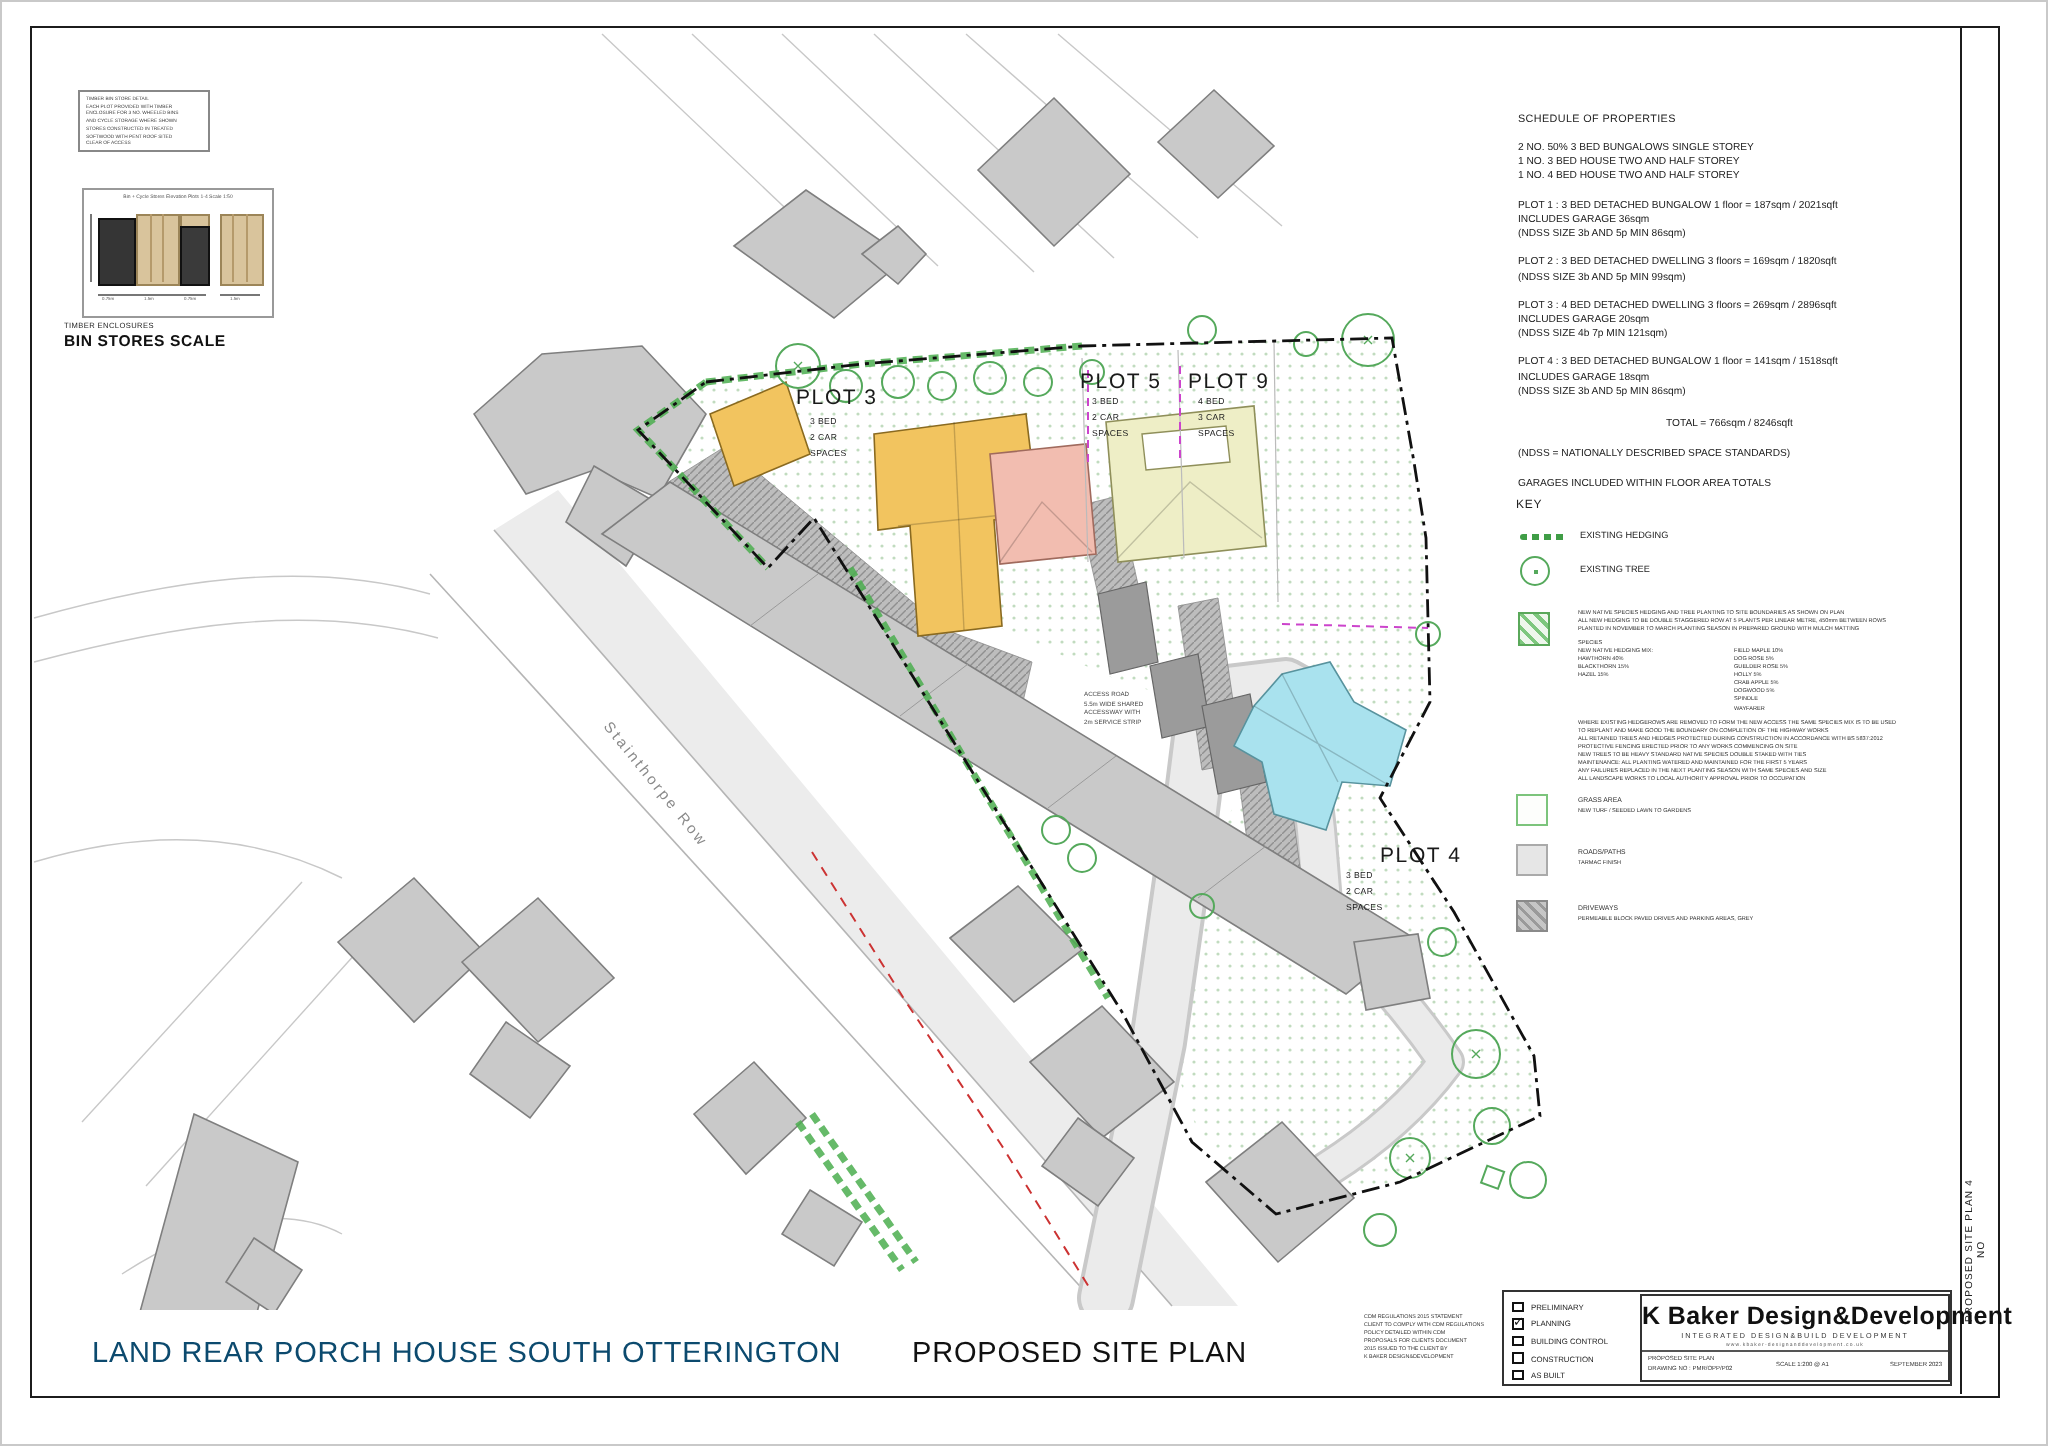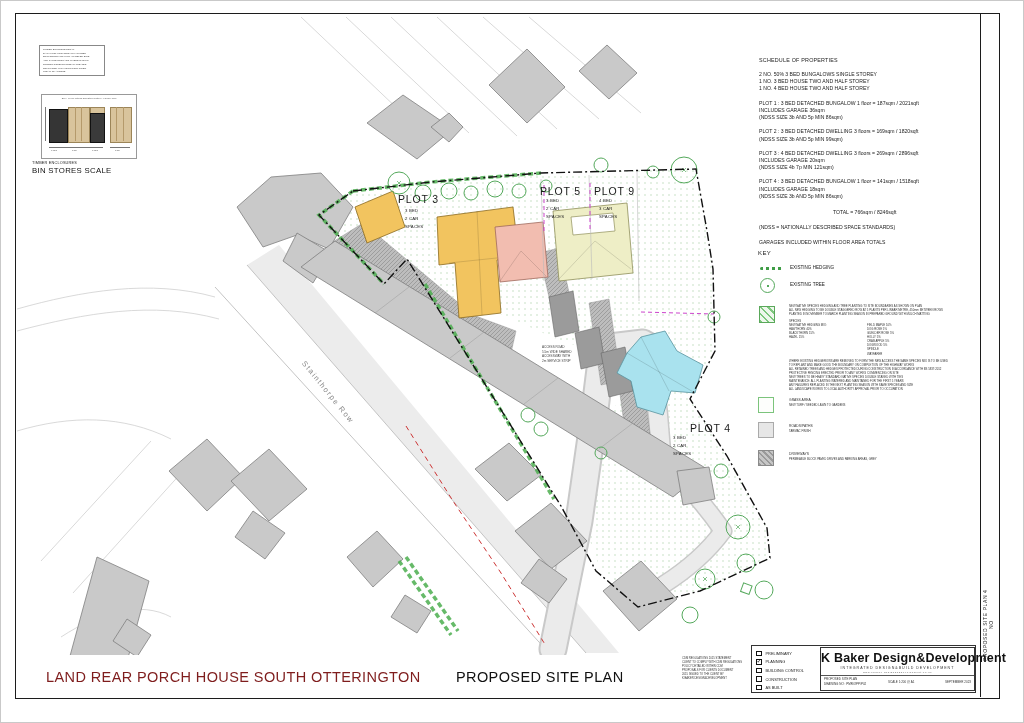--- a/index.html
+++ b/index.html
@@ -7,21 +7,21 @@
   .abs{position:absolute;}
   .frame{border:1.2px solid #1c1c1c;}
   
   .note-box{left:38px;top:44px;width:66px;height:31px;border:0.6px solid #888;padding:2px 3px;box-sizing:border-box;}
   .note-box div{font-size:2.4px;line-height:1.55;color:#444;white-space:nowrap;}
   .bin-panel{left:40px;top:93px;width:96px;height:65px;border:0.6px solid #999;background:#fff;box-sizing:border-box;}
   .bin-title{left:0;top:2px;width:100%;text-align:center;font-size:2.5px;color:#555;}
   .dim-line{height:0;border-top:0.5px solid #777;}
   .dim-label{font-size:2.2px;color:#555;}
   .caption-small{left:31px;top:160px;font-size:3.8px;color:#222;letter-spacing:.2px;}
-  .caption-big{left:31px;top:165px;font-size:7.8px;color:#111;letter-spacing:.3px;}
+  .caption-big{left:31px;top:165px;font-size:7.8px;color:#111;letter-spacing:.3px;font-weight:bold;}
   
   .schedule{left:758px;top:56px;width:212px;color:#222;}
   .schedule .h{font-size:5.4px;margin-bottom:8px;letter-spacing:.2px;}
   .schedule .ln{font-size:5.1px;line-height:1.42;white-space:nowrap;}
   .schedule .blk{margin-top:7px;}
   .schedule .total{margin-top:9px;margin-left:74px;font-size:5.1px;}
   .schedule .foot{margin-top:9px;font-size:5.1px;white-space:nowrap;}
   
   .key{left:757px;top:249px;width:216px;color:#222;}
   .key .h{font-size:6px;letter-spacing:.4px;}
@@ -36,21 +36,21 @@
   .sw-road{border:0.7px solid #aaa;background:#e6e6e6;height:16px;}
   .sw-drive{border:0.7px solid #8a8a8a;background:repeating-linear-gradient(45deg,#9a9a9a 0 1.5px,#c6c6c6 1.5px 4px);height:16px;}
   .fine{font-size:2.8px;line-height:1.45;color:#333;white-space:nowrap;}
   .fine2{font-size:3.4px;line-height:1.4;color:#333;white-space:nowrap;}
   
   .plot-label{font-size:10.5px;color:#1a1a1a;letter-spacing:.8px;white-space:nowrap;}
   .plot-sub{font-size:4.3px;line-height:1.9;color:#222;letter-spacing:.2px;}
   .road-label{font-size:7.5px;color:#8a8a8a;letter-spacing:1.5px;transform:rotate(51deg);transform-origin:left top;white-space:nowrap;}
   .access-note{font-size:3.1px;line-height:1.5;color:#444;}
   
-  .proj-title{left:45px;top:668px;font-size:14.5px;color:#7f1d1d;letter-spacing:.4px;white-space:nowrap;text-align:center;}
+  .proj-title{left:45px;top:668px;font-size:14.5px;color:#0c4a6e;letter-spacing:.4px;white-space:nowrap;text-align:center;}
   .draw-title{left:455px;top:668px;font-size:14.5px;color:#111;letter-spacing:.4px;white-space:nowrap;}
   .tb-box{left:750px;top:644px;width:225px;height:48px;border:0.8px solid #333;box-sizing:border-box;}
   .cdm{left:681px;top:656px;width:66px;}
   .cdm div{font-size:2.7px;line-height:1.5;color:#333;white-space:nowrap;}
   .checks{left:755px;top:648px;}
   .chk-row{display:flex;align-items:center;height:8.6px;}
   .chk-box{width:5.5px;height:5.5px;border:0.8px solid #111;margin-right:4px;position:relative;box-sizing:border-box;background:#fff;}
   .chk-mark{position:absolute;left:-0.5px;top:-3px;font-size:6.5px;color:#111;}
   .chk-label{font-size:3.9px;color:#222;white-space:nowrap;}
   .kb-box{left:819px;top:646px;width:155px;height:44px;border:0.9px solid #333;box-sizing:border-box;background:#fff;}

